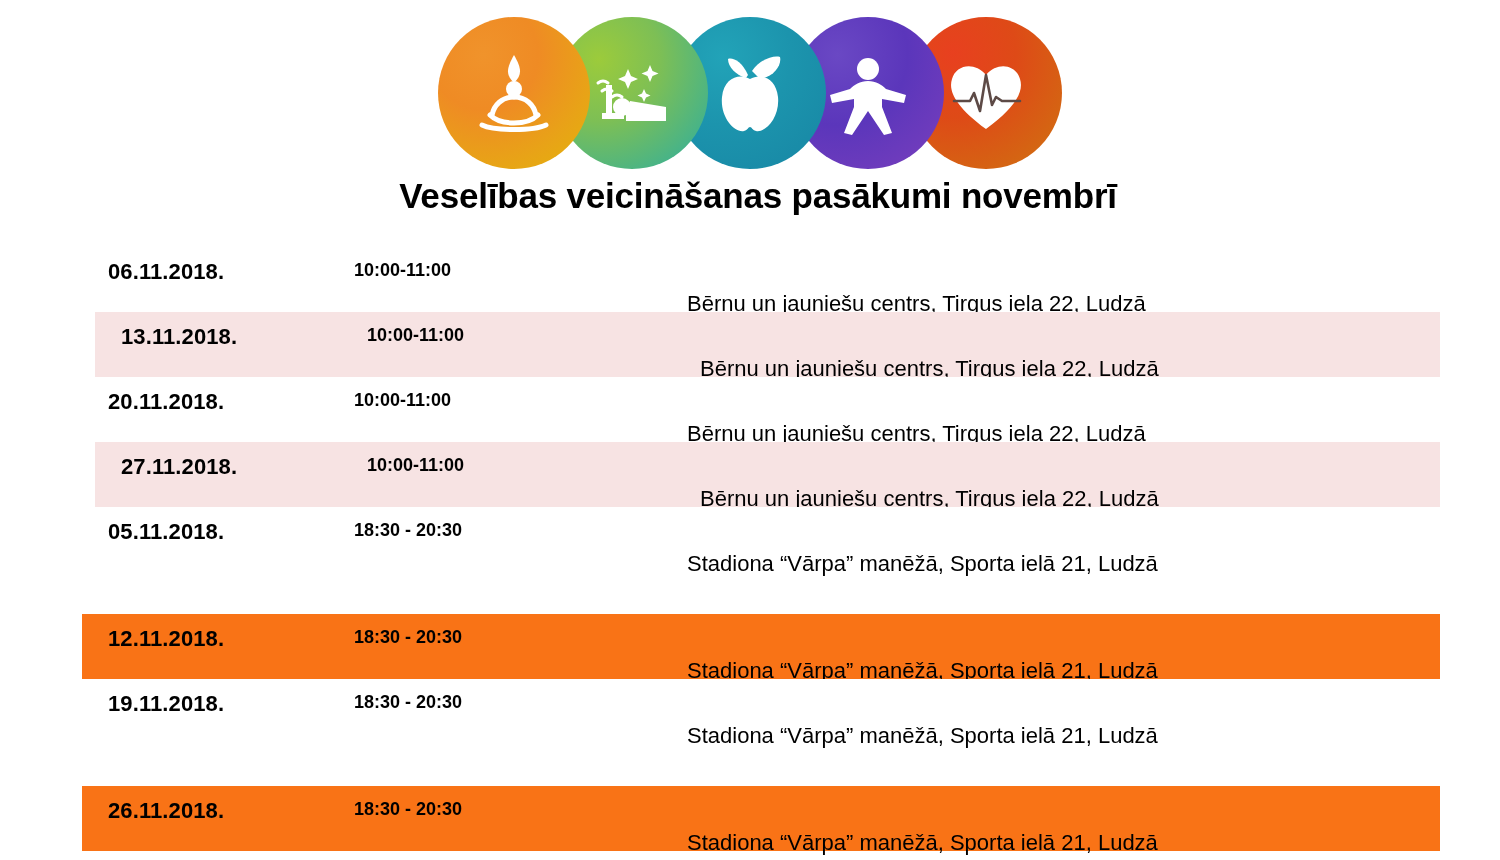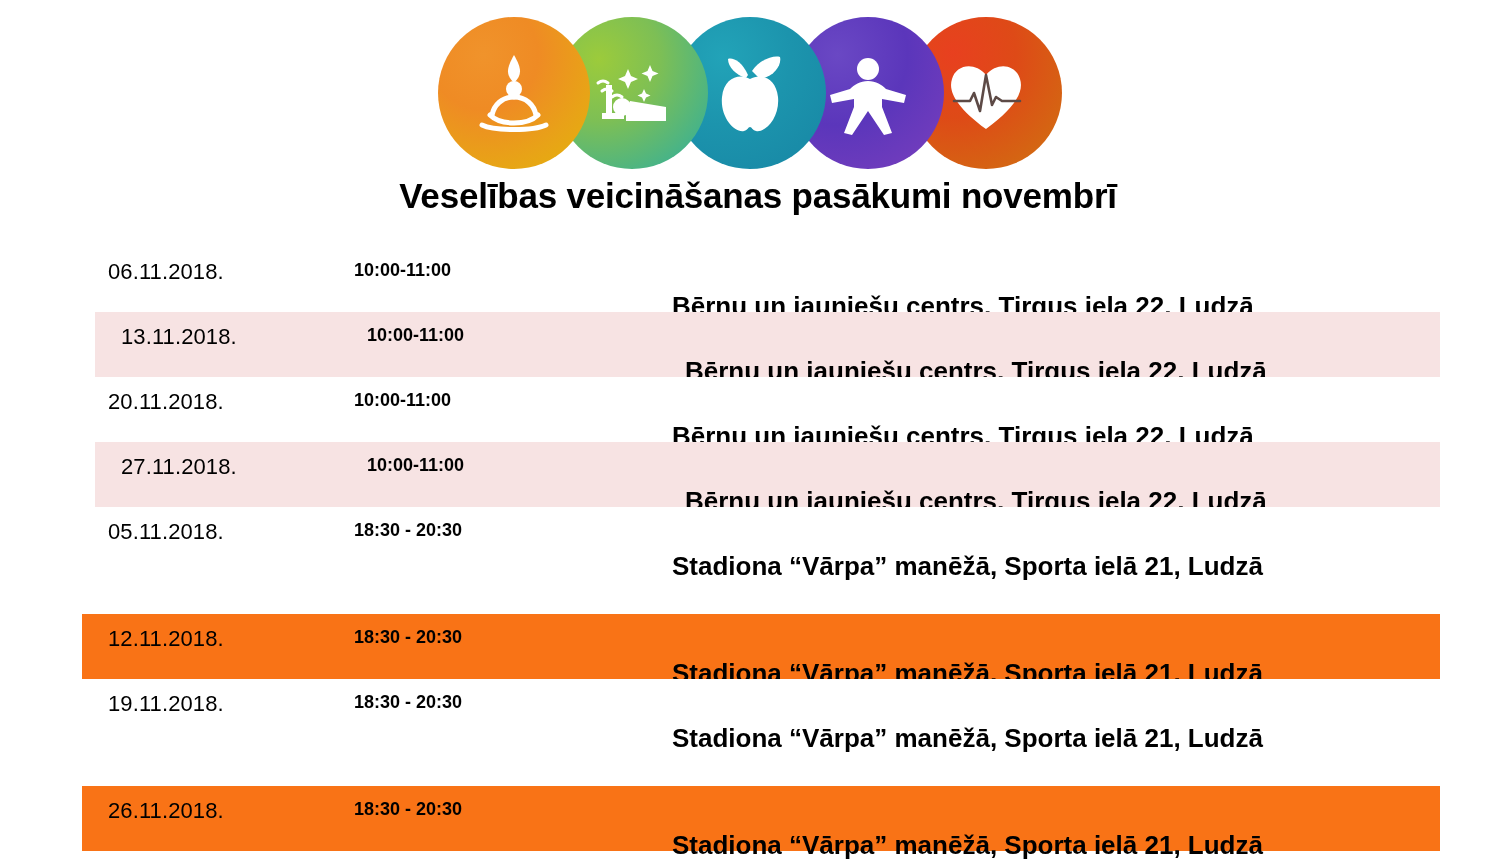--- a/index.html
+++ b/index.html
@@ -84,38 +84,38 @@
   }
   .row.pink-alt  { background: #f7e3e3; margin-left: 13px; }
   .row.blue-alt  { background: #f97316; margin-top: 42px; }
   .row.plain     { background: #ffffff; }
 
   .cell-date {
     position: absolute;
     left: 26px;
     top: 12px;
     font-size: 22px;
-    font-weight: normal;
+    font-weight: bold;
     letter-spacing: 0.1px;
     white-space: nowrap;
   }
   .cell-time {
     position: absolute;
     left: 272px;
     top: 13px;
     font-size: 18px;
     font-weight: bold;
     white-space: nowrap;
   }
   .cell-venue {
     position: absolute;
-    left: 590px;
+    left: 605px;
     top: 44px;
-    font-size: 26px;
-    font-weight: bold;
+    font-size: 22px;
+    font-weight: normal;
     white-space: nowrap;
   }
 </style>
 </head>
 <body>
 
 <div class="logo-wrap">
   <div class="logo">
 
     <div class="logo-circle c1">

